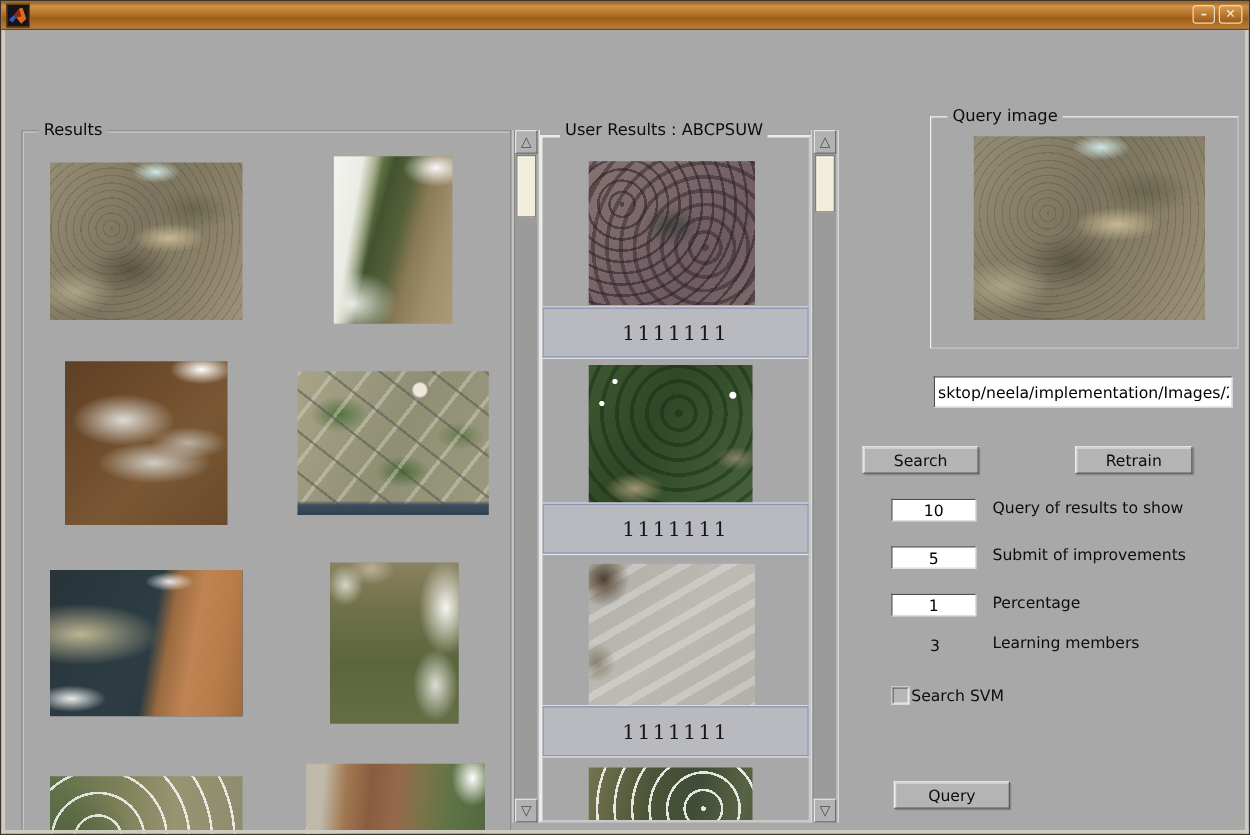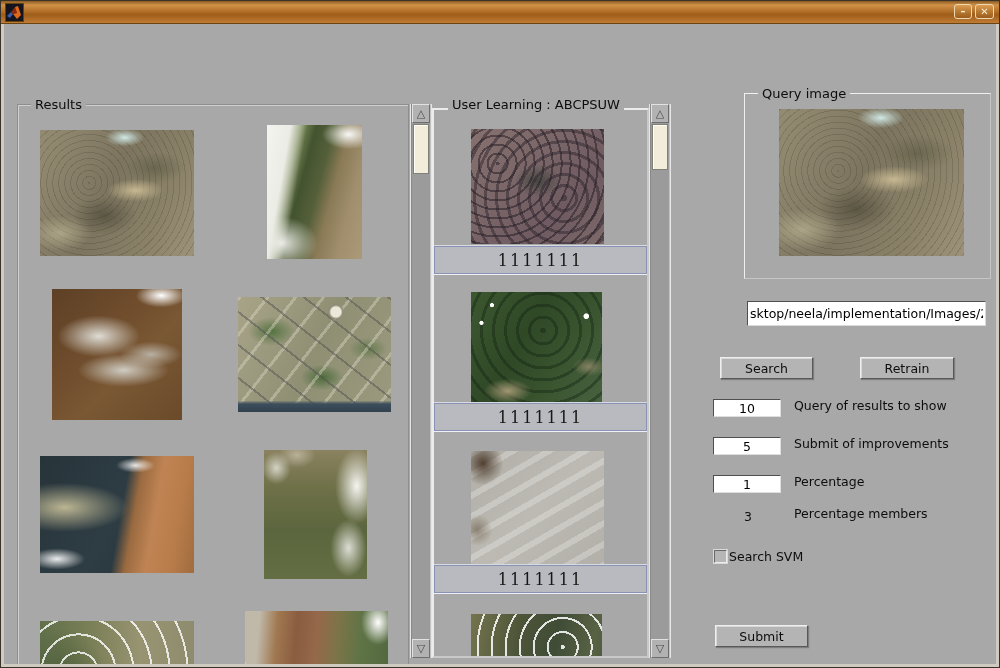--- a/index.html
+++ b/index.html
@@ -116,21 +116,21 @@
   .img-haze{background:
     radial-gradient(ellipse 22% 28% at 9% 11%,rgba(72,54,38,.92),rgba(72,54,38,0) 70%),
     radial-gradient(ellipse 16% 20% at 5% 70%,rgba(90,70,50,.5),rgba(90,70,50,0) 70%),
     repeating-linear-gradient(150deg,rgba(255,255,255,.25) 0 6px,rgba(0,0,0,0) 6px 18px),
     linear-gradient(135deg,#b0aea6,#bcbab2 50%,#b2b0a8);}
   .img-darkmtn{background:
     repeating-radial-gradient(circle at 70% 30%,rgba(255,255,255,.85) 0 2px,rgba(0,0,0,0) 2px 14px),
     radial-gradient(ellipse 30% 40% at 18% 72%,rgba(150,140,90,.6),rgba(150,140,90,0) 70%),
     linear-gradient(100deg,#74744e,#4c5438 35%,#404c36 60%,#586244 85%,#4a5438 100%);}
   
-  .rating-box{position:absolute;left:0;width:213px;height:28px;background:#b9bac0;
+  .rating-box{position:absolute;left:0;width:213px;height:40px;background:#b9bac0;
     border:1px solid #8a93b4;box-shadow:0 1px 0 #eef0f6,0 -1px 0 #d8dae2;
     display:flex;align-items:center;justify-content:center;
     font-family:"DejaVu Serif","Liberation Serif",serif;font-size:16px;letter-spacing:2px;color:#161616;}
   
   .path-input{position:absolute;left:746px;top:300px;width:239px;height:25px;
     background:#ffffff;border:1px solid;border-color:#4f4f4f #dadada #dadada #4f4f4f;
     font-family:"DejaVu Sans","Liberation Sans",sans-serif;font-size:12.5px;color:#000;padding:0 2px;}
   .btn{position:absolute;height:22px;background:#b4b4b4;
     border:1px solid;border-color:#efefef #585858 #585858 #efefef;
     box-shadow:inset 1px 1px 0 #d8d8d8,1px 1px 1px rgba(0,0,0,.25);
@@ -179,21 +179,21 @@
   <div class="vscroll" style="left:410px;">
     <div class="scroll-btn up">
       <span>△</span>
     </div>
     <div class="scroll-thumb" style="top:20px;height:50px;"></div>
     <div class="scroll-btn down">
       <span>▽</span>
     </div>
   </div>
 
-  <div class="panel-label" style="left:447px;top:96px;">User Learning : ABCPSUW</div>
+  <div class="panel-label" style="left:447px;top:96px;">User Results : ABCPSUW</div>
   <div class="feedback-frame">
     <div class="sat img-speckled" style="left:37px;top:19px;width:133px;height:115px;"></div>
     <div class="rating-box" style="top:136px;">1111111</div>
     <div class="sat img-forest" style="left:37px;top:182px;width:131px;height:110px;"></div>
     <div class="rating-box" style="top:293px;">1111111</div>
     <div class="sat img-haze" style="left:37px;top:341px;width:133px;height:113px;"></div>
     <div class="rating-box" style="top:455px;">1111111</div>
     <div class="sat img-darkmtn" style="left:37px;top:504px;width:131px;height:110px;"></div>
   </div>
 
@@ -205,34 +205,34 @@
     <div class="scroll-btn down">
       <span>▽</span>
     </div>
   </div>
 
   <div class="panel-label" style="left:757px;top:85px;">Query image</div>
   <div class="query-frame"></div>
   <div class="sat img-desert" style="left:778px;top:108px;width:185px;height:147px;"></div>
 
   <input class="path-input" type="text" value="sktop/neela/implementation/Images/224" style="">
-  <div class="btn" style="left:719px;top:356px;width:93px;">Search</div>
+  <div class="btn" style="left:689px;top:356px;width:93px;">Search</div>
   <div class="btn" style="left:859px;top:356px;width:94px;">Retrain</div>
 
   <input class="num-input" style="top: 398px;" type="text" value="10">
   <div class="ctl-label" style="top:397px;">Query of results to show</div>
 
   <input class="num-input" style="top: 436px;" type="text" value="5">
   <div class="ctl-label" style="top:435px;">Submit of improvements</div>
 
   <input class="num-input" style="top: 474px;" type="text" value="1">
   <div class="ctl-label" style="top:473px;">Percentage</div>
 
   <div class="static-val" style="top:508px;">3</div>
-  <div class="ctl-label" style="top:505px;">Percentage members</div>
+  <div class="ctl-label" style="top:505px;">Learning members</div>
 
   <div class="checkbox"></div>
   <div class="ctl-label" style="left:728px;top:548px;">Search SVM</div>
 
-  <div class="btn" style="left:714px;top:624px;width:93px;">Submit</div>
+  <div class="btn" style="left:714px;top:624px;width:93px;">Query</div>
 
   <div class="window-frame"></div>
 </div>
 
 </body></html>

